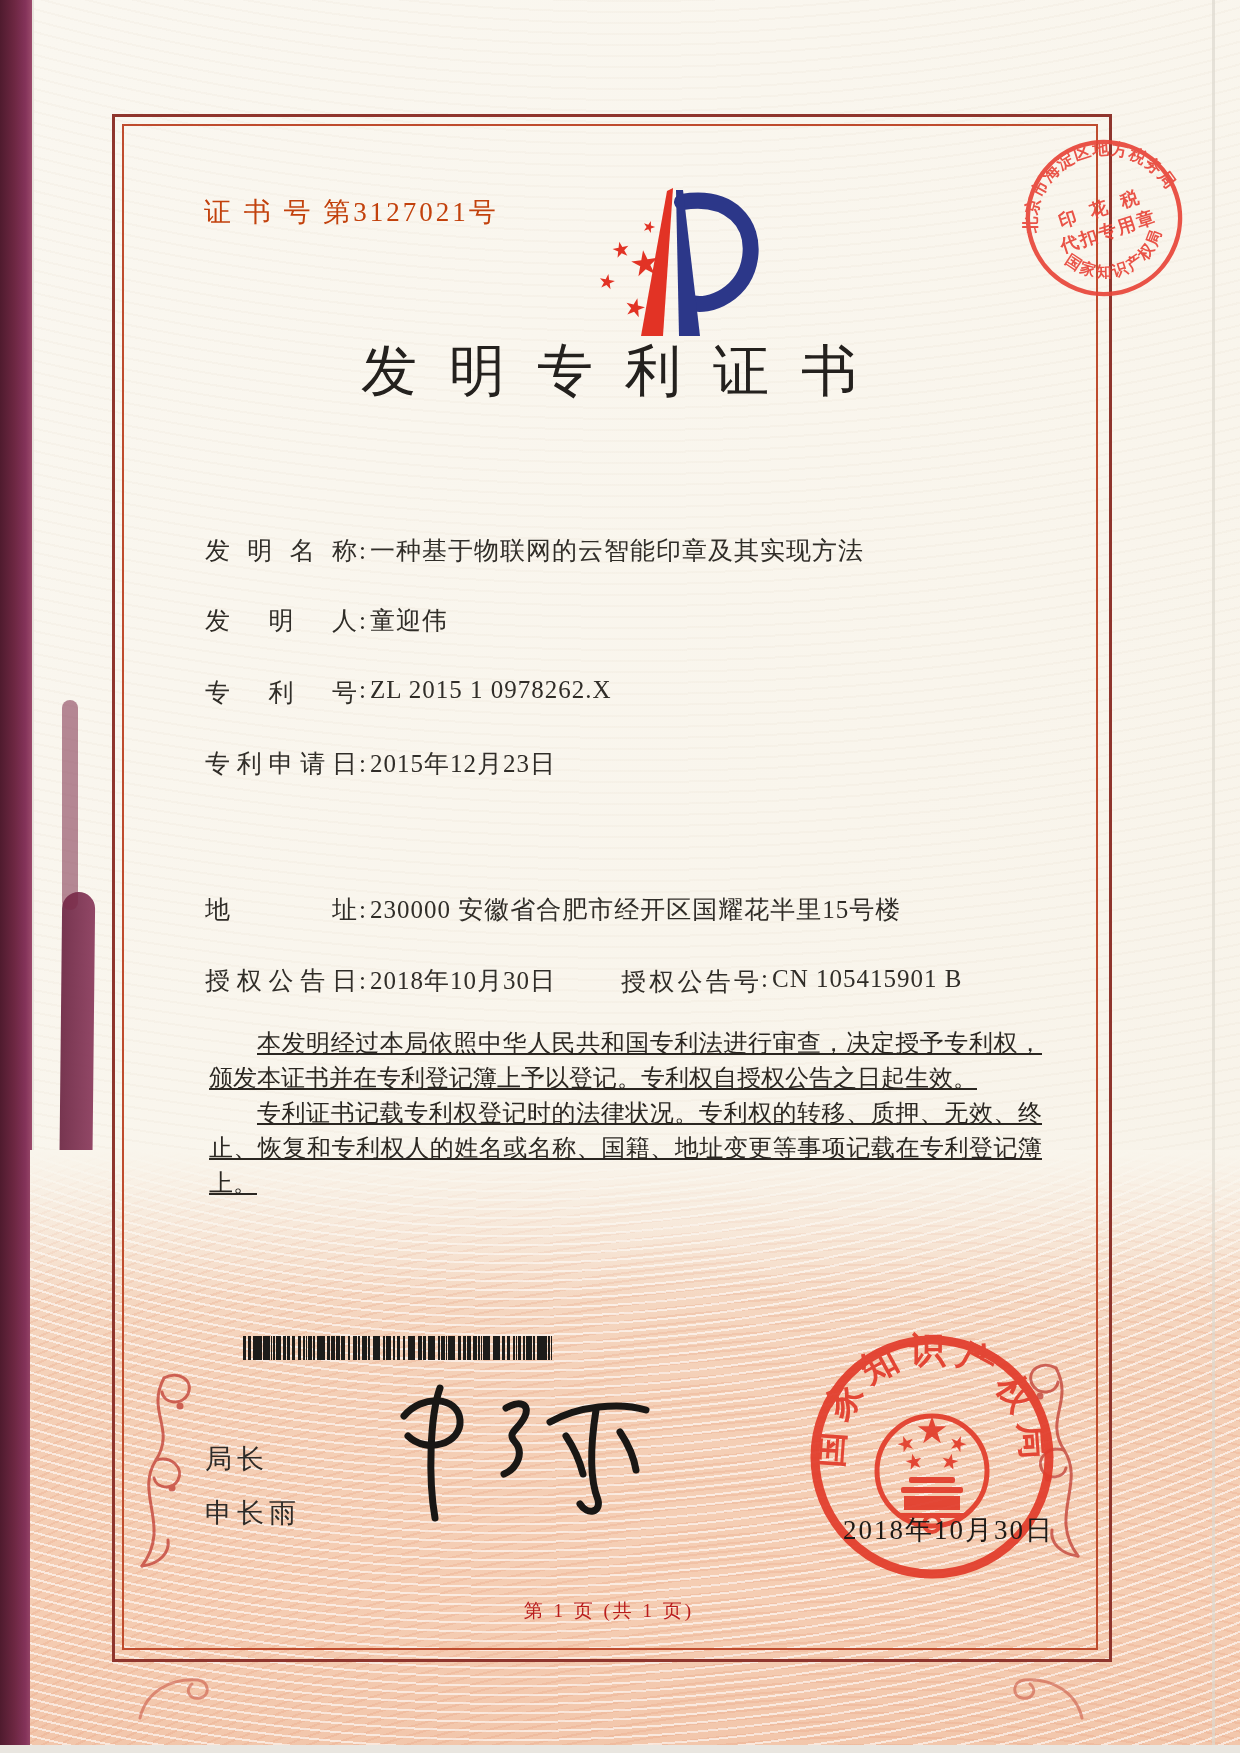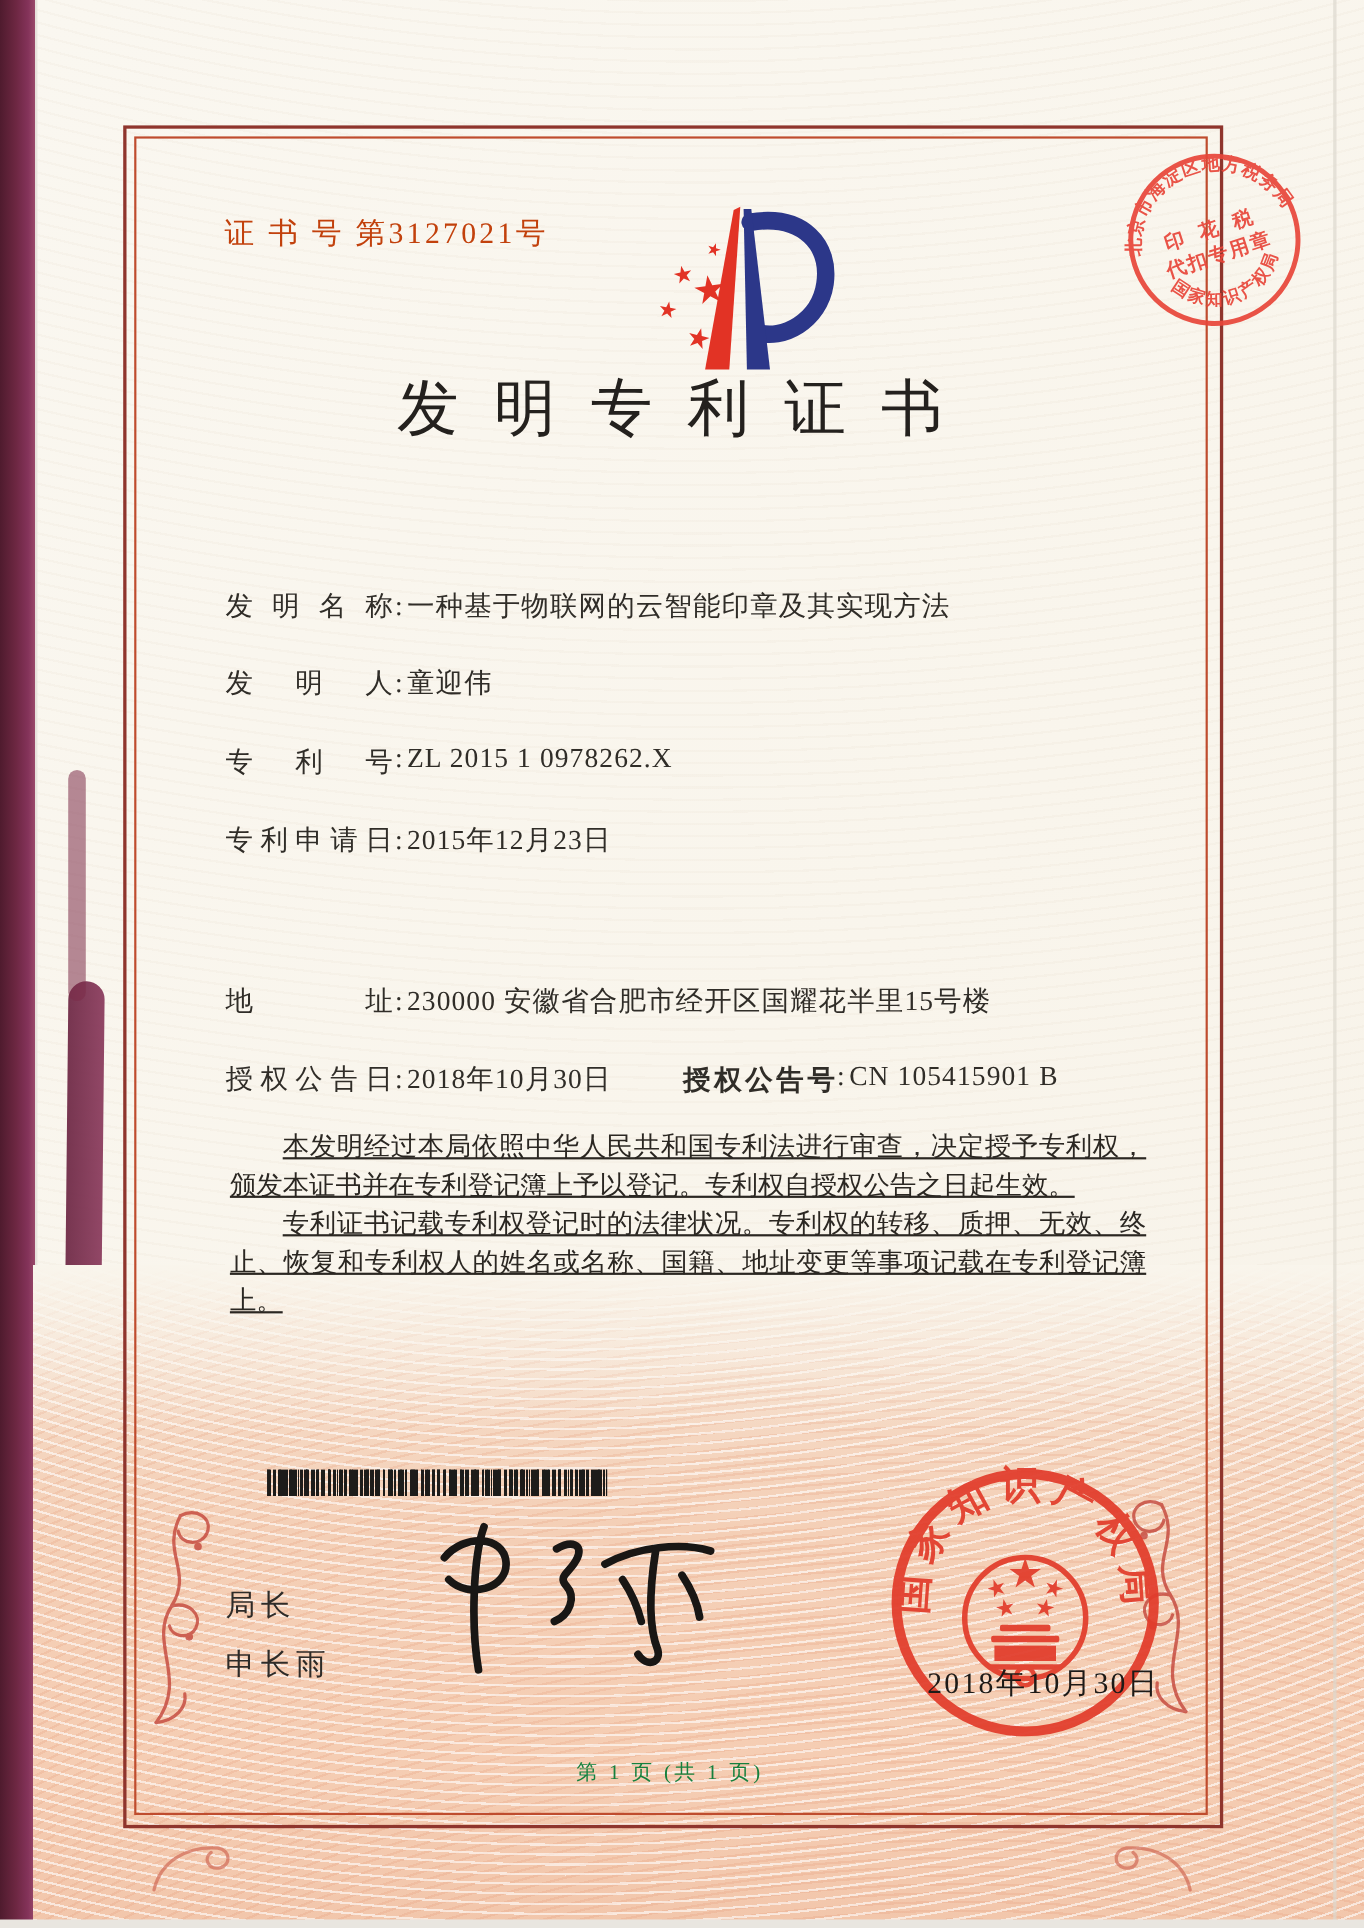--- a/index.html
+++ b/index.html
@@ -42,21 +42,21 @@
 
   .logo{position:absolute;left:583px;top:186px;z-index:5;}
 
   .field-row{position:absolute;left:205px;height:36px;font-size:25px;color:#302d28;white-space:nowrap;z-index:5;}
   .flabel{display:inline-block;width:152px;text-align:justify;text-align-last:justify;vertical-align:top;}
   .fcolon{display:inline-block;margin:0 4px 0 2px;}
   .fvalue{letter-spacing:1px;}
   .row-0{top:534px;} .row-1{top:604px;} .row-2{top:676px;} .row-3{top:747px;}
   .row-4{top:822px;} .row-5{top:893px;} .row-6{top:964px;}
   .grant-no{position:absolute;left:621px;top:965px;font-size:25px;color:#302d28;white-space:nowrap;z-index:5;}
-  .grant-no .flabel{width:138px;font-weight:bold;}
+  .grant-no .flabel{width:138px;}
 
   .body-text{position:absolute;left:209px;top:1026px;width:833px;z-index:5;
          font-size:24px;line-height:35px;color:#2b2722;text-align:justify;}
   .body-text p{margin:0;text-indent:2em;text-decoration:underline;}
 
   .barcode{position:absolute;left:243px;top:1336px;width:309px;height:24px;z-index:5;
      background-image:
        repeating-linear-gradient(90deg,#1d1c1a 0 2px,transparent 2px 5px),
        repeating-linear-gradient(90deg,#1d1c1a 0 3px,transparent 3px 11px),
        repeating-linear-gradient(90deg,#1d1c1a 0 1px,transparent 1px 7px),
@@ -65,21 +65,21 @@
   .director{position:absolute;left:205px;top:1432px;z-index:5;color:#2e2b28;
          font-family:"Liberation Sans", sans-serif;font-size:27px;letter-spacing:5px;line-height:54px;}
   .signature{position:absolute;left:388px;top:1378px;z-index:6;}
 
   .seal{position:absolute;left:806px;top:1331px;z-index:5;opacity:.93;}
   .seal-date{position:absolute;left:843px;top:1512px;z-index:7;font-size:27px;letter-spacing:2px;color:#1d1a17;white-space:nowrap;}
 
   .tax-stamp{position:absolute;left:1022px;top:136px;z-index:6;transform:rotate(-18deg);opacity:.92;}
 
   .footer-page{position:absolute;left:112px;top:1598px;width:994px;text-align:center;z-index:5;
-         font-size:19px;letter-spacing:3px;color:#15803d;}
+         font-size:19px;letter-spacing:3px;color:#b91c1c;}
 
   .orn{position:absolute;z-index:3;}
 </style>
 </head>
 <body>
 
 <div class="stage">
 
   <div class="paper"></div>
   <div class="binding"></div>

